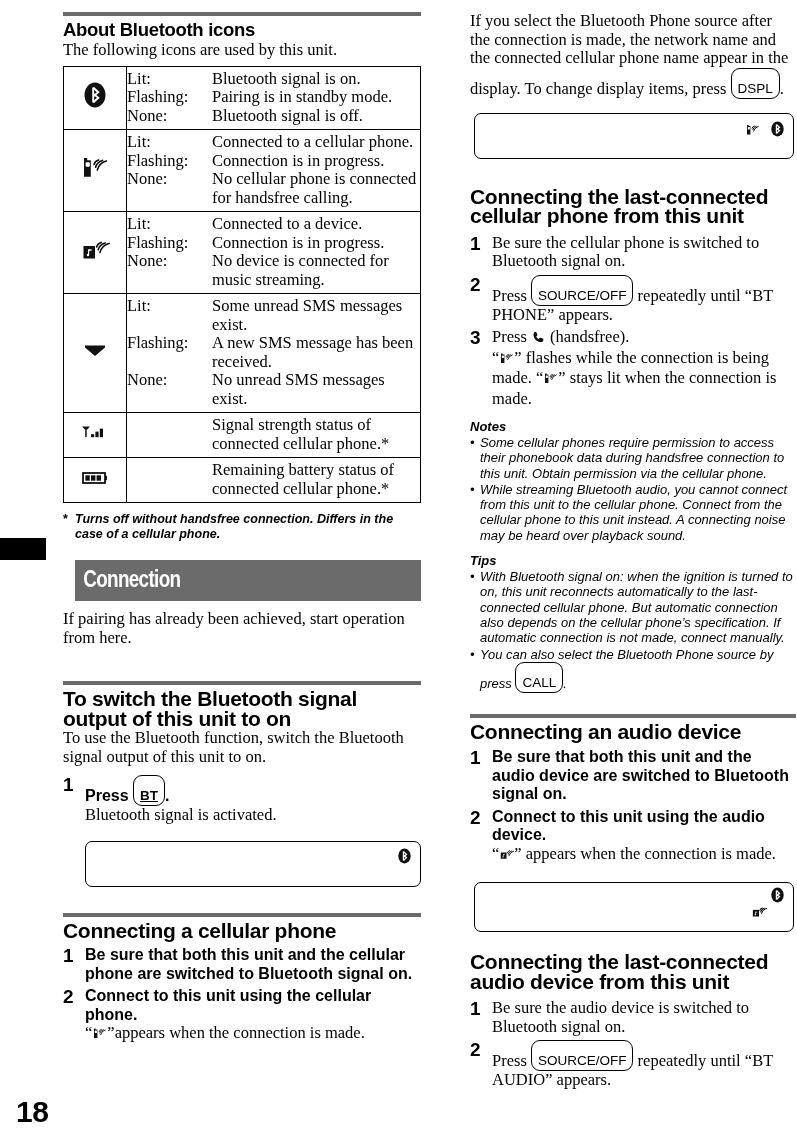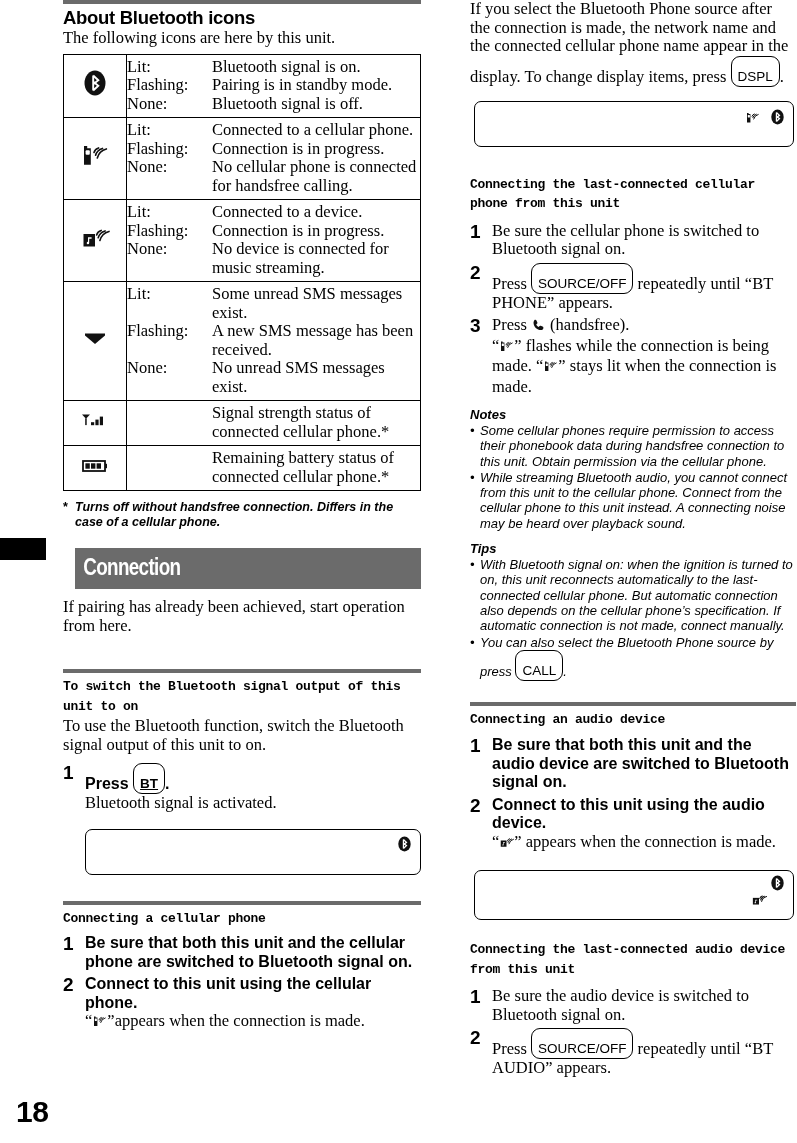--- a/index.html
+++ b/index.html
@@ -7,21 +7,21 @@
     width:797px;height:1143px;
     background:#fff;
     font-family:"Liberation Serif", serif;
     color:#000;
     position:relative;
     overflow:hidden;
   }
   .page{position:absolute;inset:0;}
 
   
-  .col{position:absolute;top:0;width:358px;}
+  .col{position:absolute;top:12px;width:358px;}
   .col-left{left:63px;}
   .col-right{left:470px;width:326px;}
 
   
   .edge-tab{
     position:absolute;left:0;top:538px;width:46px;height:22px;background:#000;
   }
 
   
   .page-num{
@@ -31,22 +31,22 @@
   }
 
   
   .rule-thick{height:4px;background:#6b6b6b;margin:0 0 4px 0;}
   h2.sec{
     font-family:"Liberation Sans", sans-serif;
     font-weight:bold;font-size:18.5px;line-height:20px;
     margin:0 0 1px 0;letter-spacing:-0.3px;
   }
   h3.sub{
-    font-family:Liberation Mono, monospace;
-    font-weight:bold;font-size:13px;line-height:19.5px;
+    font-family:Liberation Sans, sans-serif;
+    font-weight:bold;font-size:21px;line-height:19.5px;
     margin:0 0 1px 0;letter-spacing:-0.3px;
   }
   p.body{
     font-size:16.5px;line-height:18.5px;margin:0 0 2px 0;
   }
   .gap14{height:14px;}
   .gap18{height:18px;}
 
   
   .banner{
@@ -139,21 +139,21 @@
 
 <div class="page">
 
   <div class="edge-tab"></div>
   <div class="page-num">18</div>
 
   <div class="col col-left">
 
     <div class="rule-thick"></div>
     <h2 class="sec">About Bluetooth icons</h2>
-    <p class="body">The following icons are here by this unit.</p>
+    <p class="body">The following icons are used by this unit.</p>
 
     <div style="height:4px"></div>
 
     <table class="icons">
       <tbody>
 
         <tr>
           <td class="ic">
             <svg width="22" height="26" viewBox="0 0 22 26" aria-hidden="true">
               <ellipse cx="11" cy="13" rx="10.5" ry="12.5" fill="#111"></ellipse>

